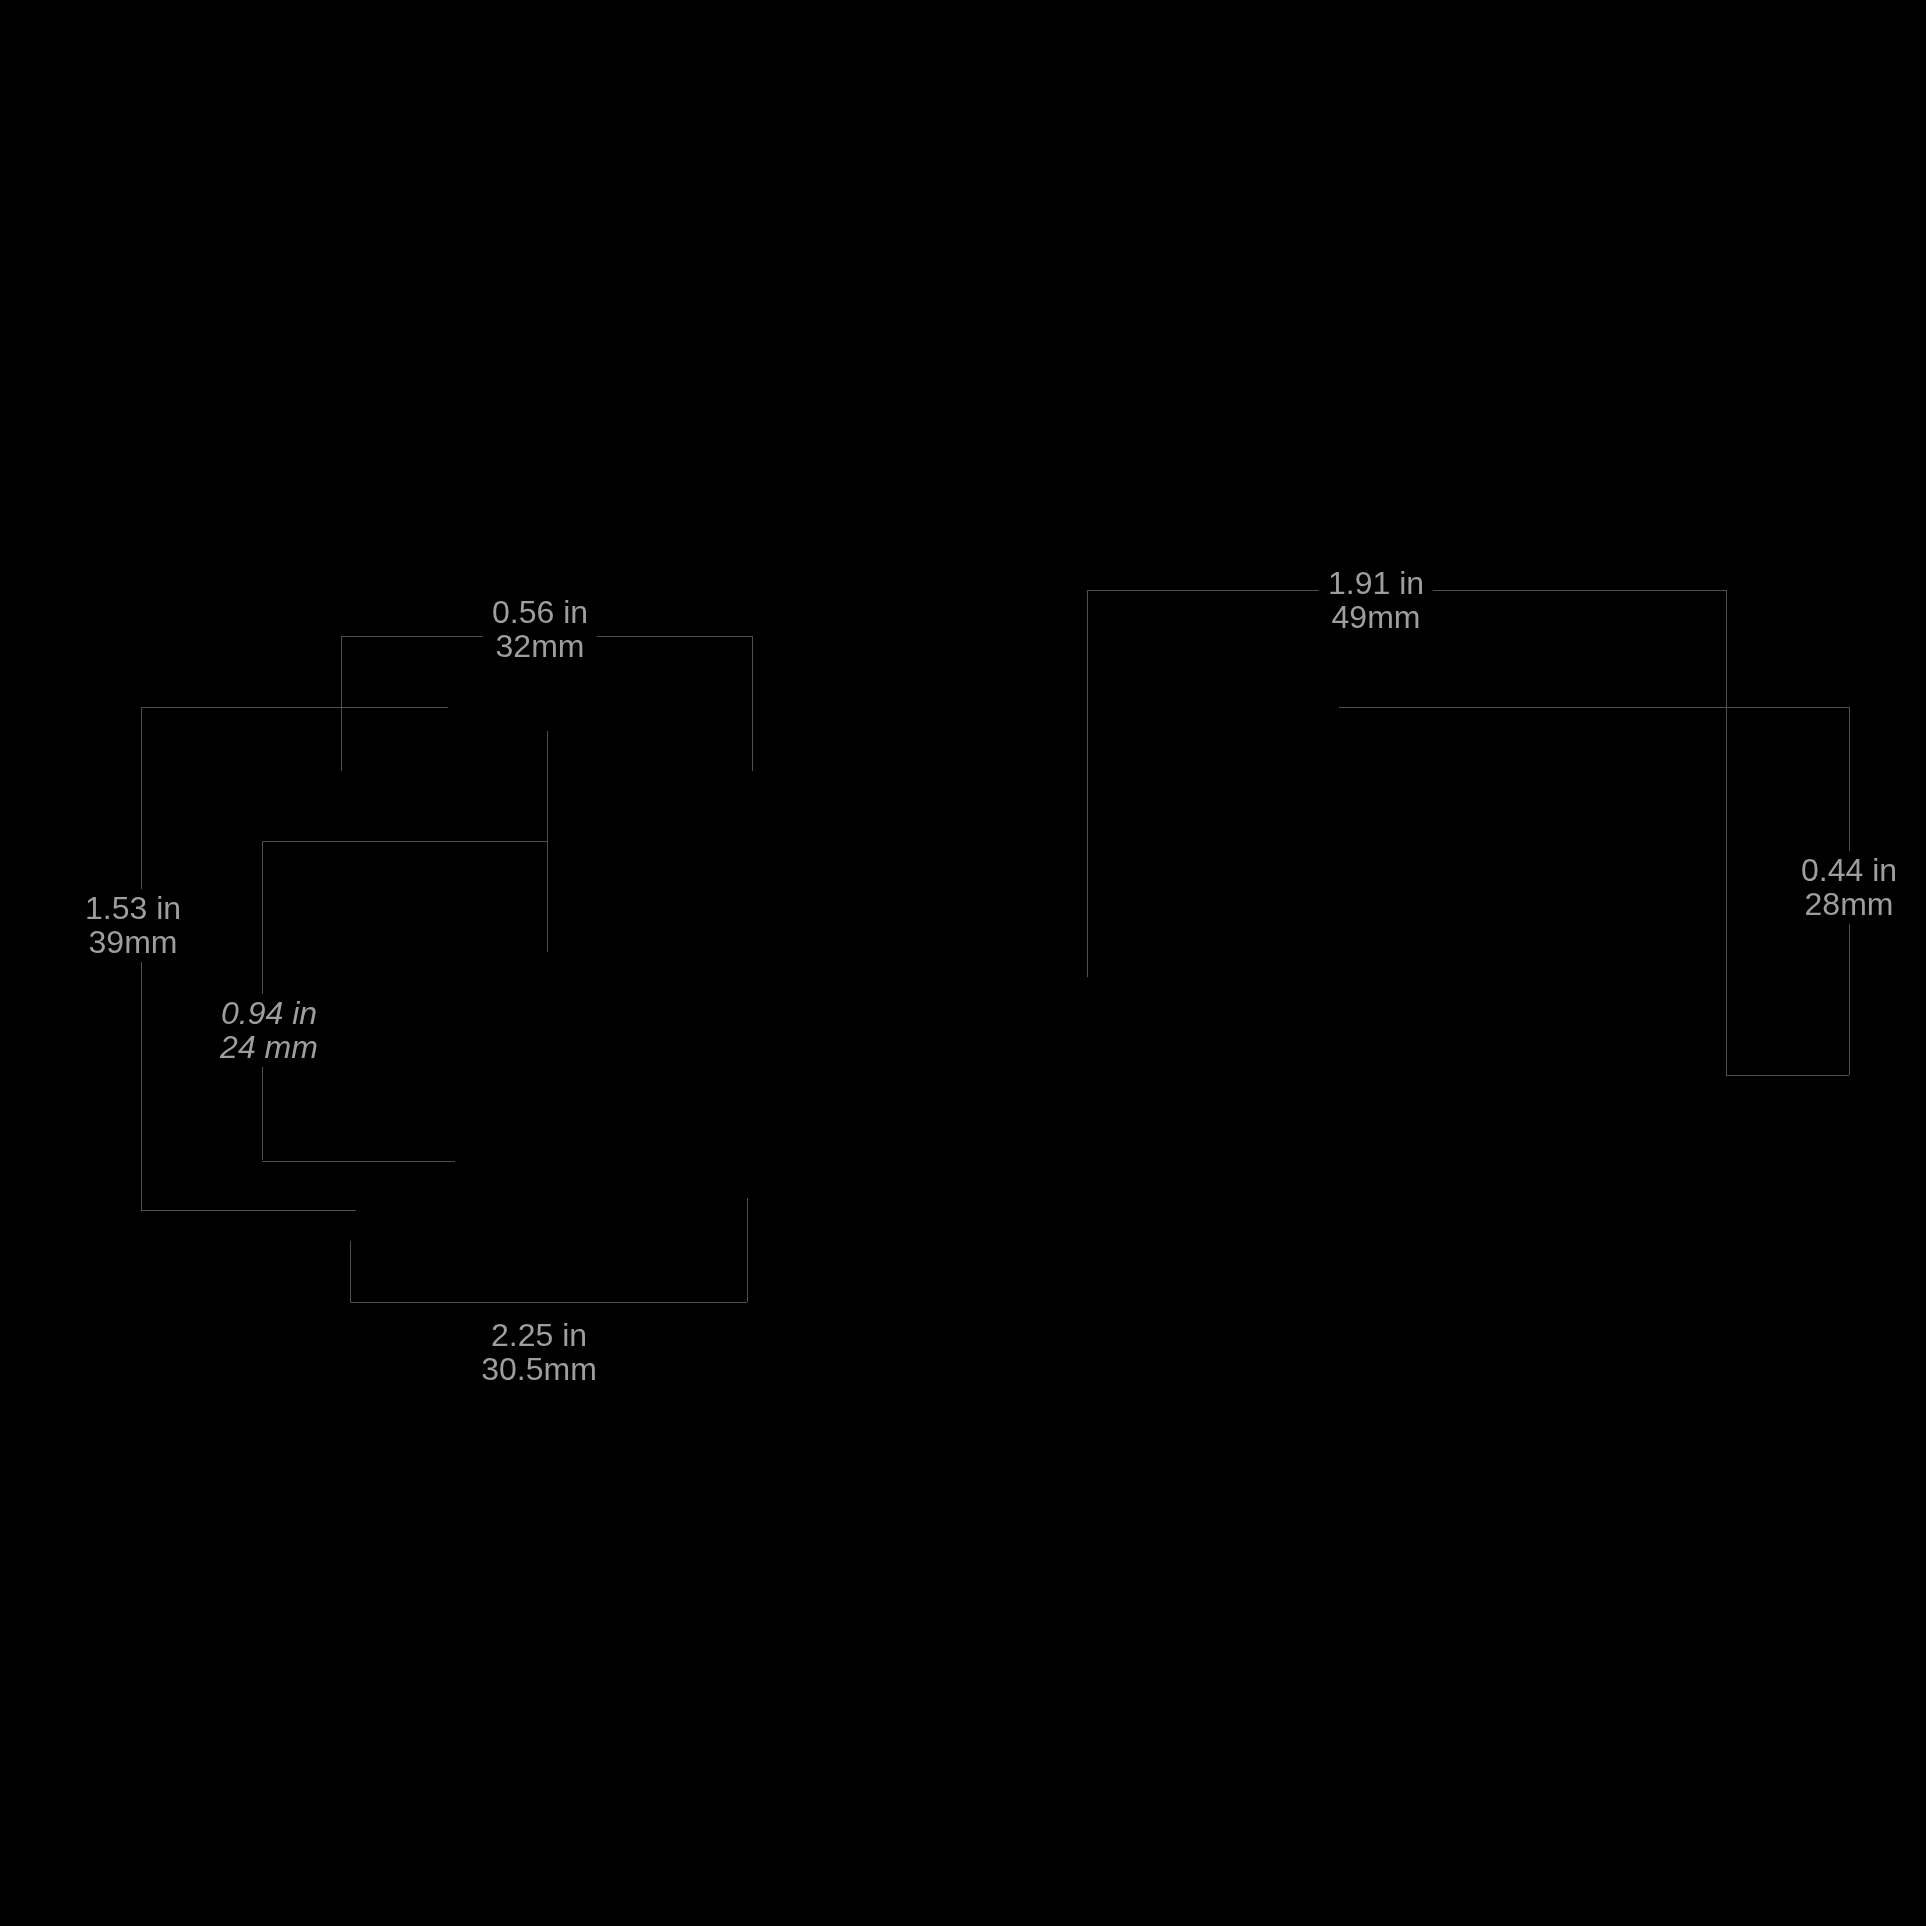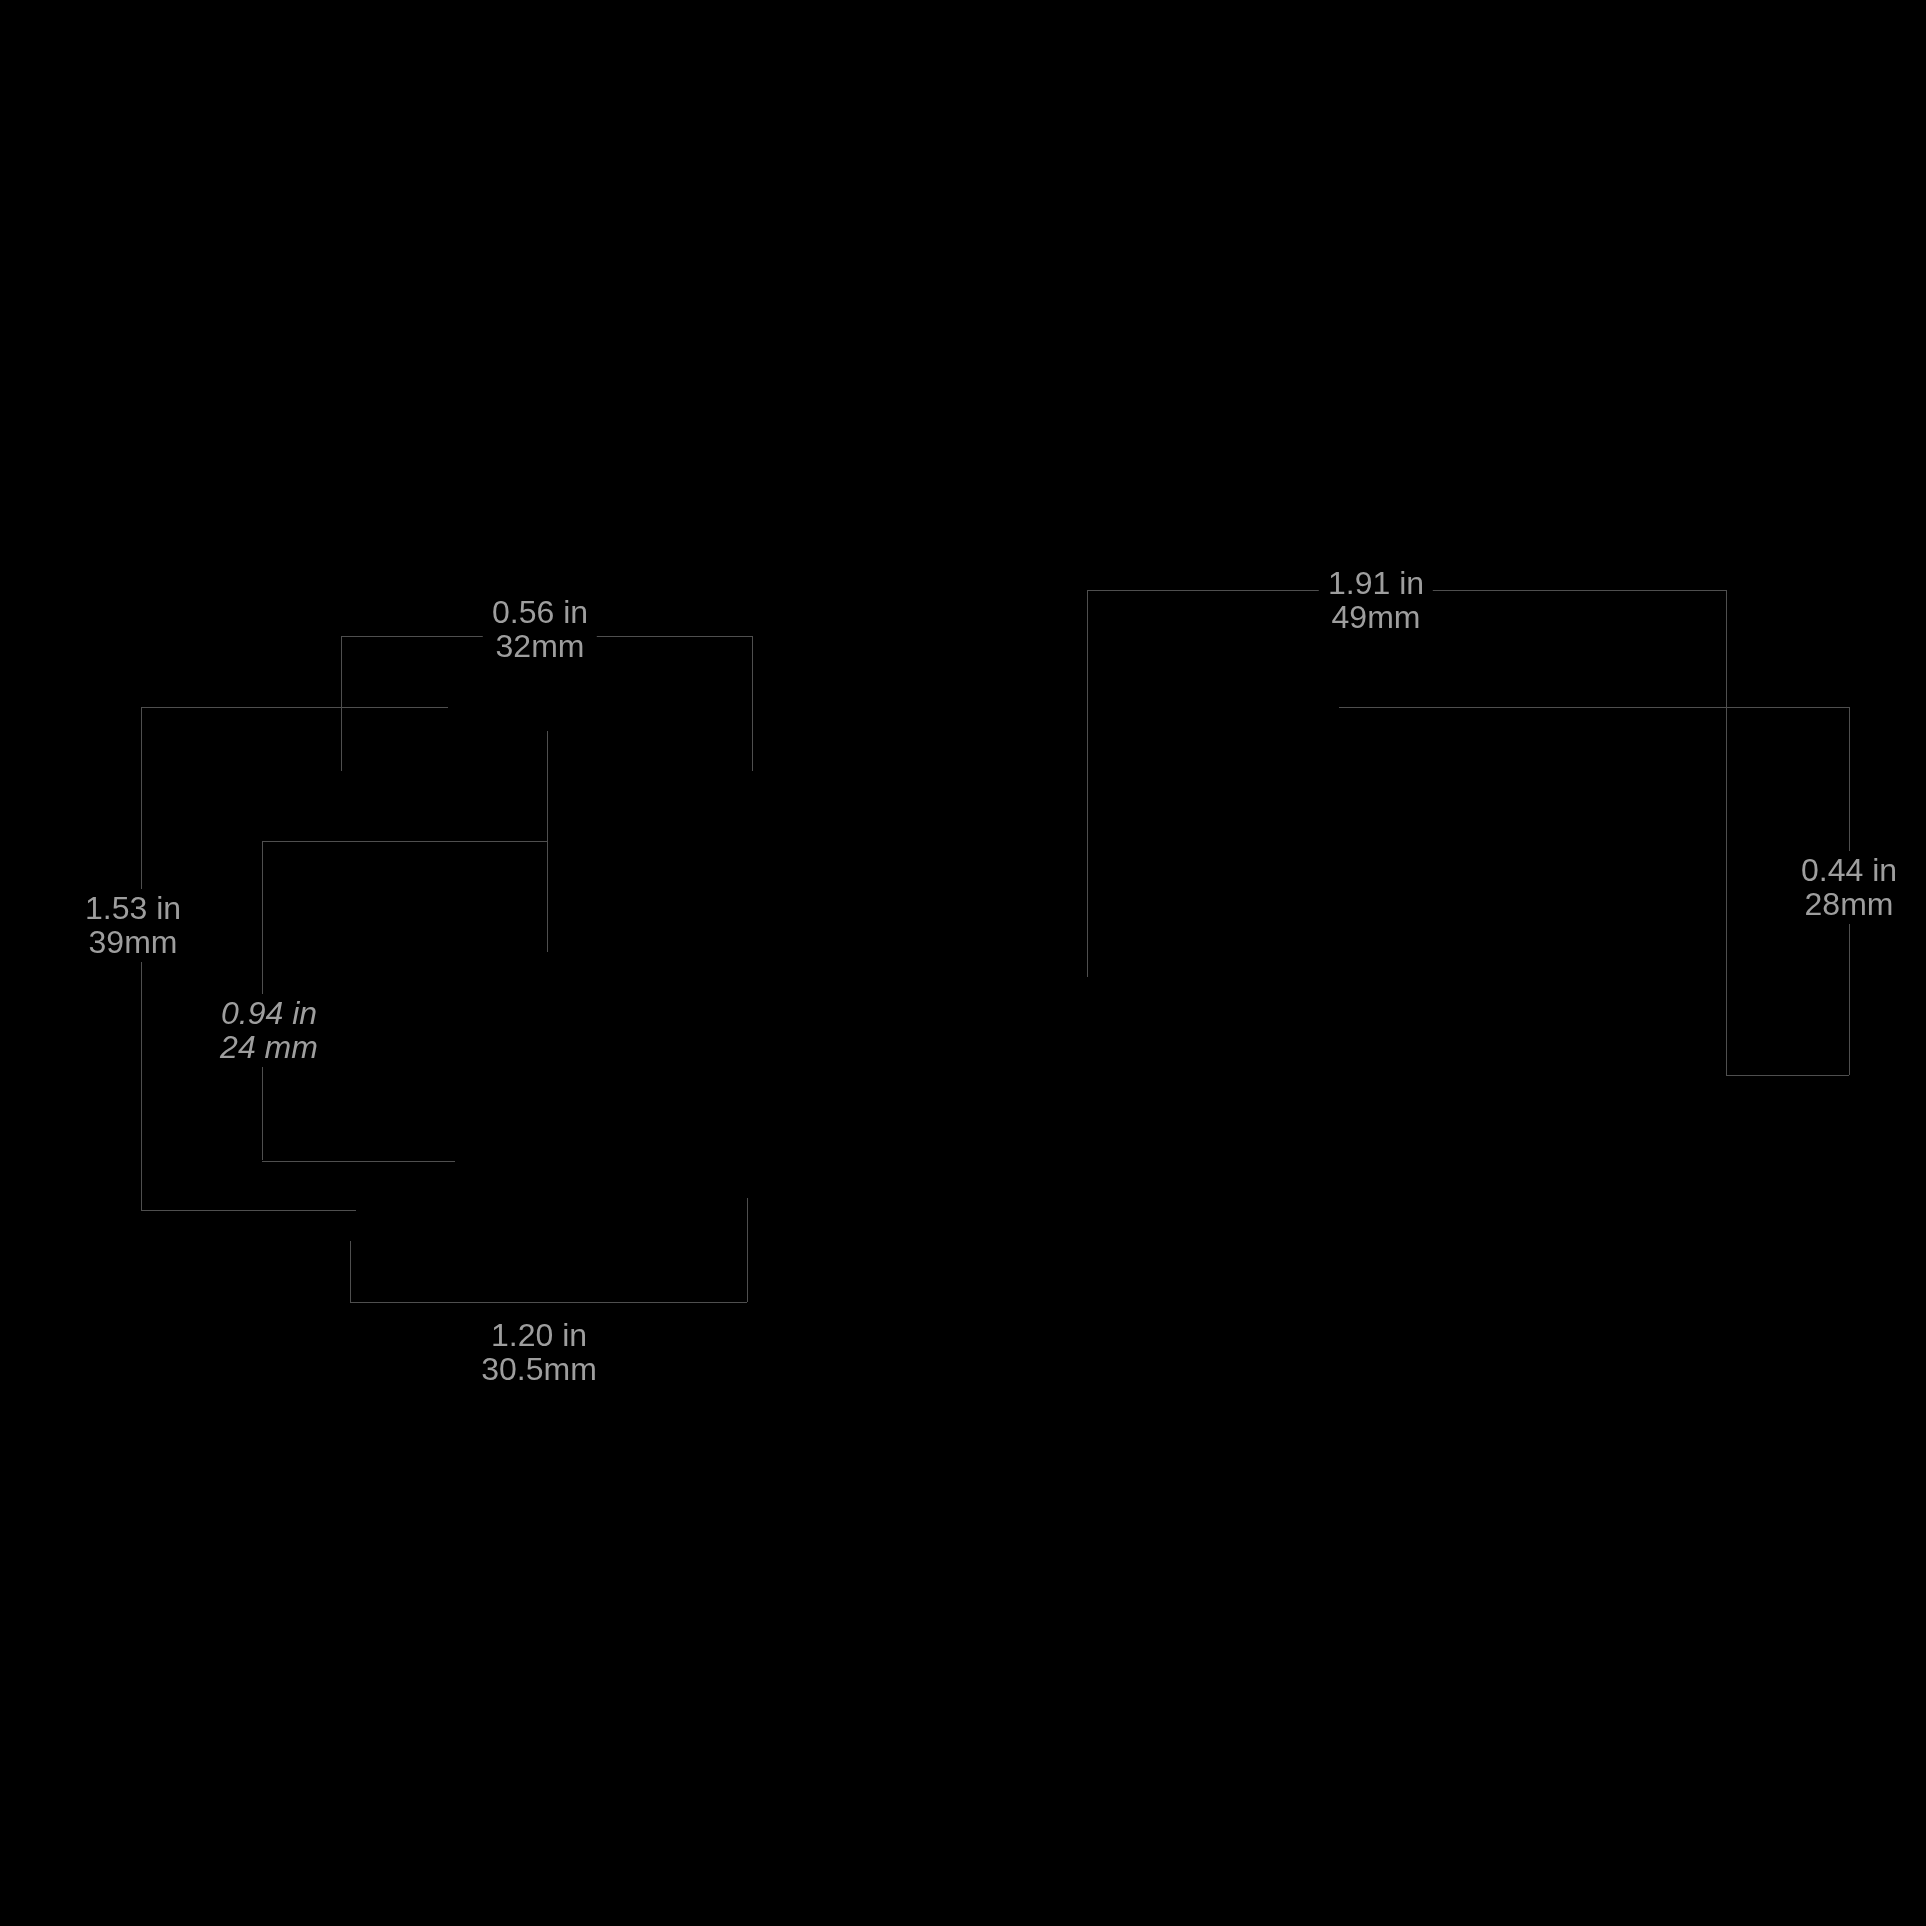--- a/index.html
+++ b/index.html
@@ -78,21 +78,21 @@
       <div>1.53 in</div>
       <div>39mm</div>
     </div>
 
     <div class="dim-label" style="left:269px; top:994px;font-style:italic;">
       <div>0.94 in</div>
       <div>24 mm</div>
     </div>
 
     <div class="dim-label" style="left:539px; top:1316px;">
-      <div>1.20 in</div>
+      <div>2.25 in</div>
       <div>30.5mm</div>
     </div>
 
   </div>
 
   <div>
 
     <div class="h-line" style="left:1087px; top:590px; width:639px;"></div>
     <div class="v-line" style="left:1087px; top:590px; height:387px;"></div>
     <div class="v-line" style="left:1726px; top:590px; height:485px;"></div>

